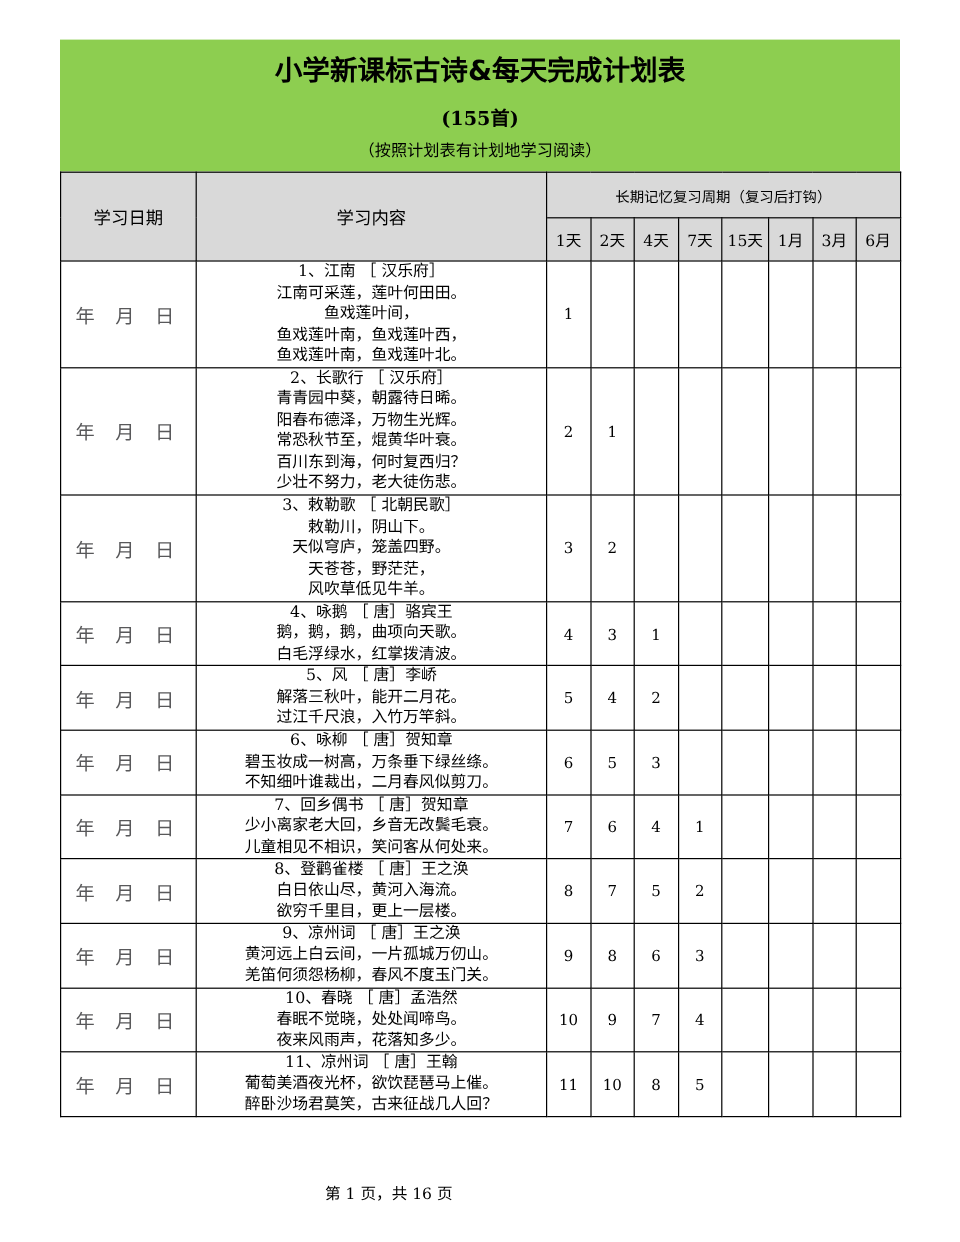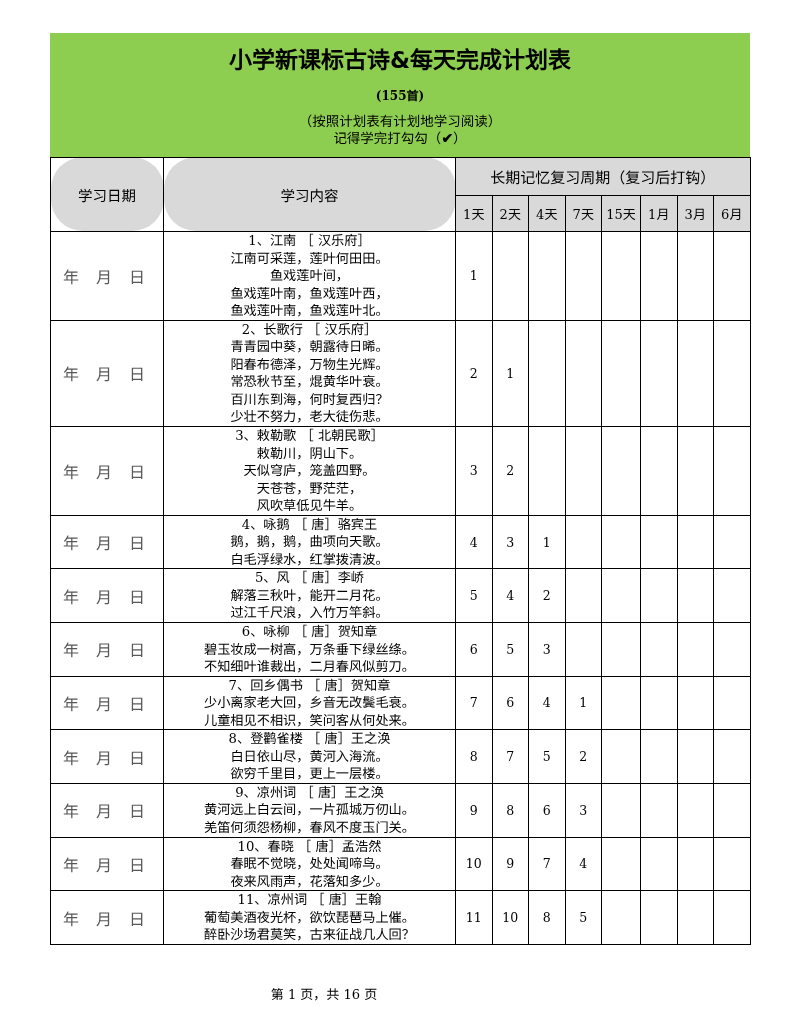--- a/index.html
+++ b/index.html
@@ -36,21 +36,21 @@
   .banner-title {
     font-family: "DejaVu Sans", "Liberation Sans", sans-serif;
     font-size: 23px;
     font-weight: bold;
     letter-spacing: 0px;
     color: #000;
     margin: 4px 0 14px 0;
   }
   .banner-count {
     font-family: "DejaVu Serif", "Liberation Serif", serif;
-    font-size: 12px;
+    font-size: 16px;
     font-weight: bold;
     margin-bottom: 10px;
   }
   .banner-note {
     font-family: "DejaVu Serif", "Liberation Serif", serif;
     font-size: 13.5px;
     font-weight: normal;
     margin-bottom: 1px;
   }
   .banner-note2 {
@@ -73,22 +73,22 @@
     padding: 0;
   }
   .hdr {
     background: #D9D9D9;
     text-align: center;
     font-family: "DejaVu Serif", "Liberation Serif", serif;
     font-weight: normal;
     font-size: 14px;
     color: #000;
   }
-  .hdr-main { height: 72px; font-size: 14.5px; border-radius: 32px; }
-  .hdr-group { height: 37px; font-size: 15px; }
+  .hdr-main { height: 72px; font-size: 14.5px; }
+  .hdr-group { height: 37px; font-size: 12px; }
   .hdr-sub { height: 35px; font-size: 13px; }
 
   col.c-date  { width: 113px; }
   col.c-body  { width: 292px; }
   col.c-p     { width: 36.5px; }
   col.c-p15   { width: 39px; }
 
   td.date-cell {
     text-align: center;
     vertical-align: middle;
@@ -131,21 +131,20 @@
 </style>
 </head>
 <body>
 
 <div class="page">
 
   <div class="banner">
     <div class="banner-title">小学新课标古诗&amp;每天完成计划表</div>
     <div class="banner-count">(155首)</div>
     <div class="banner-note">（按照计划表有计划地学习阅读）</div>
-    <div class="banner-note2"><span>记得学完打勾勾（</span><span class="check-glyph">✔</span><span>）</span></div>
   </div>
 
   <table class="plan">
     <colgroup>
       <col class="c-date">
       <col class="c-body">
       <col class="c-p">
         <col class="c-p">
         <col class="c-p">
         <col class="c-p">

